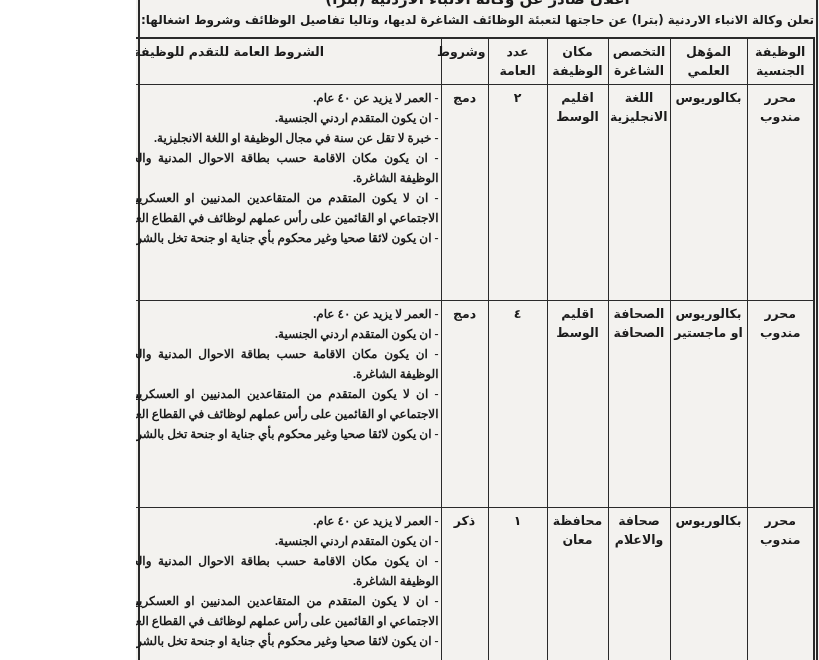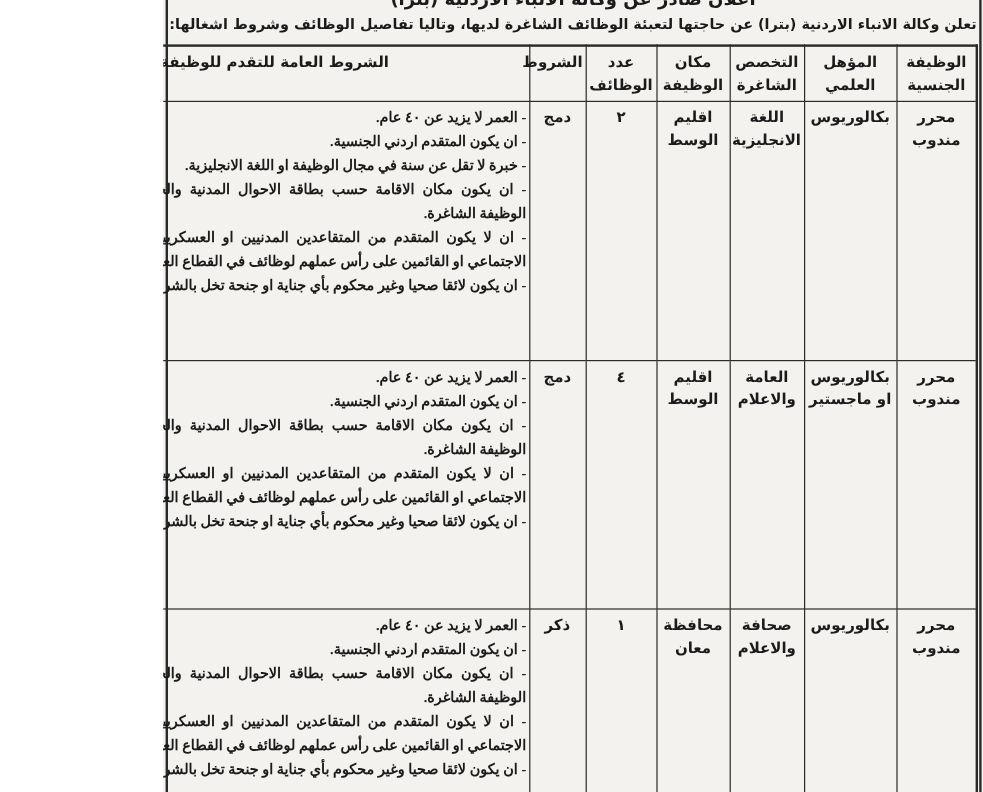--- a/index.html
+++ b/index.html
@@ -104,22 +104,22 @@
       <col style="width:59px">
       <col style="width:47px">
       <col style="width:425px">
     </colgroup>
     <thead>
       <tr>
         <th class="hdr">الوظيفة الجنسية</th>
         <th class="hdr">المؤهل العلمي</th>
         <th class="hdr">التخصص الشاغرة</th>
         <th class="hdr">مكان الوظيفة</th>
-        <th class="hdr">عدد الوظائف</th>
-        <th class="hdr">الشروط</th>
+        <th class="hdr">عدد العامة</th>
+        <th class="hdr">وشروط</th>
         <th class="hdr">الشروط العامة للتقدم للوظيفة</th>
       </tr>
     </thead>
     <tbody>
       <tr class="row-1">
         <td class="cell">محرر مندوب</td>
         <td class="cell">بكالوريوس</td>
         <td class="cell">اللغة الانجليزية</td>
         <td class="cell">اقليم الوسط</td>
         <td class="cell">٢</td>
@@ -129,21 +129,21 @@
           <div class="cond-line">- ان يكون المتقدم اردني الجنسية.</div>
           <div class="cond-line">- خبرة لا تقل عن سنة في مجال الوظيفة او اللغة الانجليزية.</div>
           <div class="cond-line">- ان يكون مكان الاقامة حسب بطاقة الاحوال المدنية والجوازات ومطابق لمكان الوظيفة الشاغرة.</div>
           <div class="cond-line">- ان لا يكون المتقدم من المتقاعدين المدنيين او العسكريين او متقاعدي الضمان الاجتماعي او القائمين على رأس عملهم لوظائف في القطاع العام المدني والعسكري.</div>
           <div class="cond-line">- ان يكون لائقا صحيا وغير محكوم بأي جناية او جنحة تخل بالشرف والاداب العامة.</div>
         </td>
       </tr>
       <tr class="row-2">
         <td class="cell">محرر مندوب</td>
         <td class="cell">بكالوريوس او ماجستير</td>
-        <td class="cell">العامة والاعلام</td>
+        <td class="cell">الصحافة الصحافة</td>
         <td class="cell">اقليم الوسط</td>
         <td class="cell">٤</td>
         <td class="cell">دمج</td>
         <td class="cond-cell">
           <div class="cond-line">- العمر لا يزيد عن ٤٠ عام.</div>
           <div class="cond-line">- ان يكون المتقدم اردني الجنسية.</div>
           <div class="cond-line">- ان يكون مكان الاقامة حسب بطاقة الاحوال المدنية والجوازات ومطابق لمكان الوظيفة الشاغرة.</div>
           <div class="cond-line">- ان لا يكون المتقدم من المتقاعدين المدنيين او العسكريين او متقاعدي الضمان الاجتماعي او القائمين على رأس عملهم لوظائف في القطاع العام المدني والعسكري.</div>
           <div class="cond-line">- ان يكون لائقا صحيا وغير محكوم بأي جناية او جنحة تخل بالشرف والاداب العامة.</div>
         </td>

